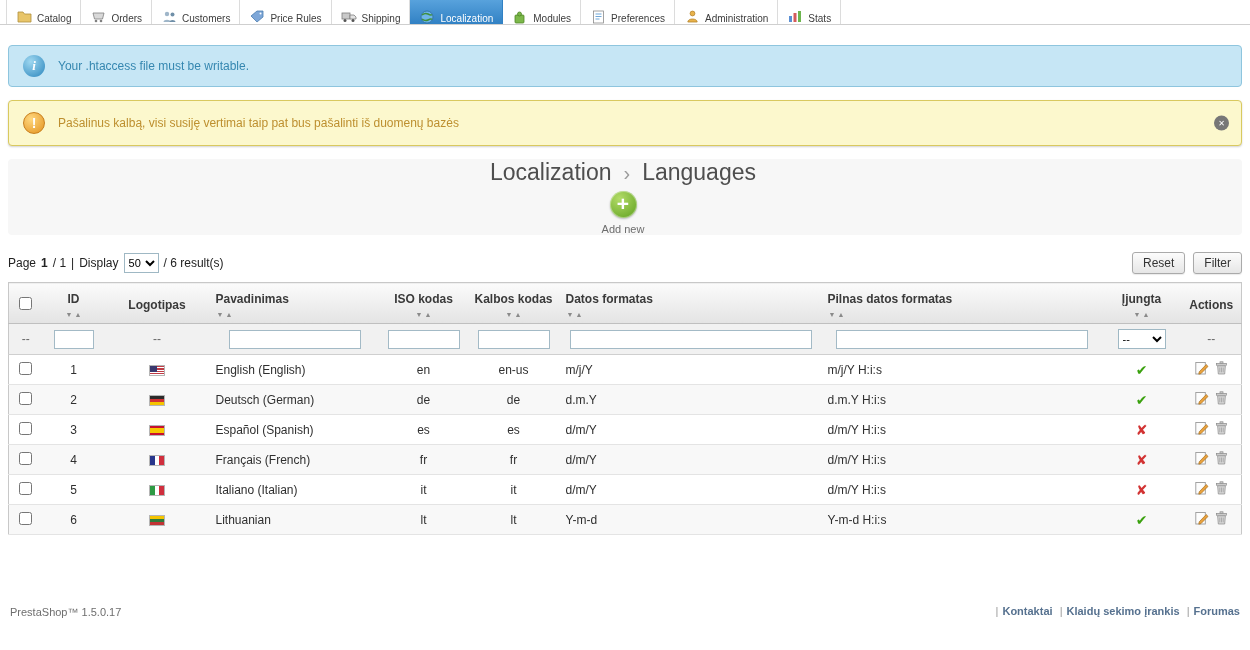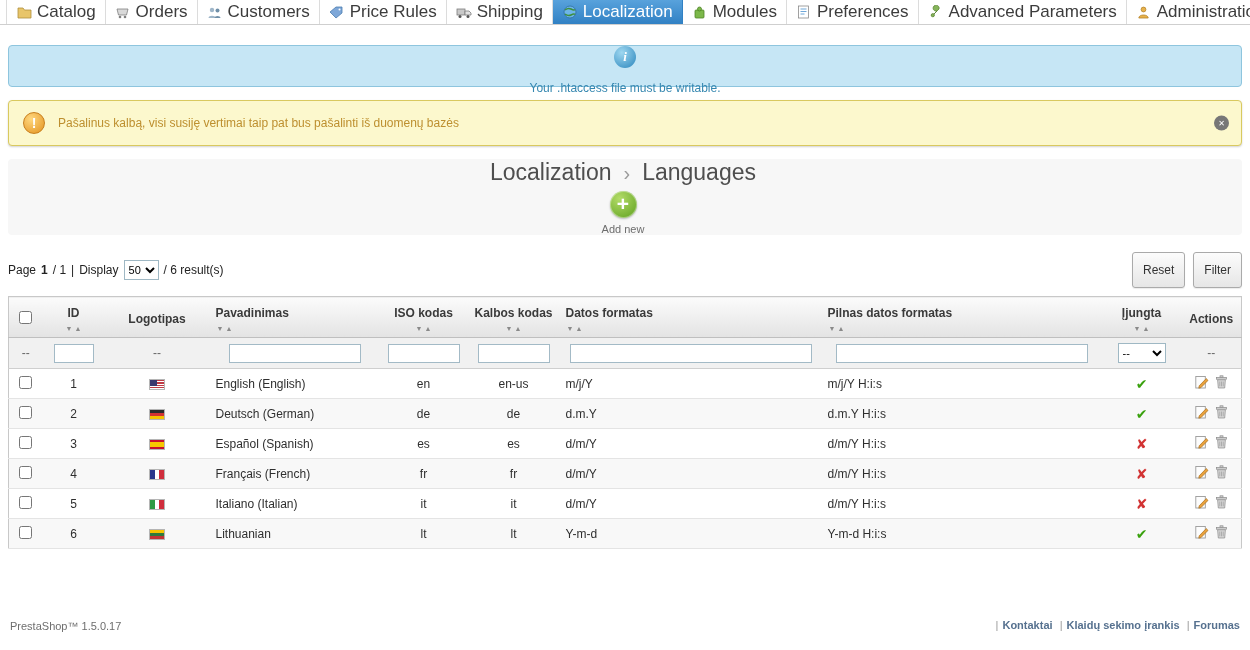--- a/index.html
+++ b/index.html
@@ -2,31 +2,31 @@
 <html><head>
 <meta charset="utf-8">
 <style>
   * { margin:0; padding:0; box-sizing:border-box; }
   html,body { width:1250px; height:650px; overflow:hidden; background:#fff;
     font-family:"Liberation Sans","DejaVu Sans",sans-serif; font-size:12px; color:#333; }
 
   
   .topnav { display:flex; align-items:stretch; height:25px; border-bottom:1px solid #cfcfcf;
     padding-left:6px; list-style:none; background:#fff; }
-  .tab { display:flex; align-items:center; gap:5px; padding:0 9px; border-right:1px solid #dcdcdc;
-    color:#3c3c3c; cursor:pointer; white-space:nowrap; font-size:17px; }
+  .tab { display:flex; align-items:flex-end; gap:5px; padding:0 9px; border-right:1px solid #dcdcdc;
+    color:#3c3c3c; cursor:pointer; white-space:nowrap; font-size:10px; }
   .tab:first-child { border-left:1px solid #dcdcdc; }
   .tab.active { background:linear-gradient(#58a2dc,#3181c4); color:#fff; border-right-color:#3181c4; }
   .ticon { display:inline-flex; width:16px; height:15px; align-items:center; justify-content:center; }
 
   .wrap { padding:0 8px; }
 
   
   .alert { position:relative; display:flex; align-items:center; gap:13px; border-radius:4px; padding:0 14px; }
-  .alert-info { margin-top:20px; height:42px; background:#c6e6f5; border:1px solid #8ec5de; color:#3587b0;flex-direction:column; }
+  .alert-info { margin-top:20px; height:42px; background:#c6e6f5; border:1px solid #8ec5de; color:#3587b0; }
   .alert-warn { margin-top:13px; height:46px; background:#fcf8cd; border:1px solid #d9c95f; color:#bd8f2f;
     box-shadow:0 1px 2px rgba(0,0,0,0.18); }
   .icon-info { flex:0 0 auto; width:22px; height:22px; border-radius:50%;
     background:radial-gradient(circle at 35% 30%, #9ed7f0, #2b86bd); }
   .icon-info::before { content:"i"; display:block; text-align:center; line-height:22px; color:#fff;
     font-weight:bold; font-size:13px; font-family:"Liberation Serif",serif; font-style:italic; }
   .icon-warn { flex:0 0 auto; width:22px; height:22px; border-radius:50%; border:1px solid #c87f1d;
     background:radial-gradient(circle at 35% 30%, #ffd87f, #e3921f); }
   .icon-warn::before { content:"!"; display:block; text-align:center; line-height:20px; color:#fff;
     font-weight:bold; font-size:14px; }
@@ -46,21 +46,21 @@
   .plus-icon::before { content:"+"; display:block; text-align:center; line-height:25px; color:#fff;
     font-size:21px; font-weight:bold; }
   .addnew-label { margin-top:5px; font-size:11px; color:#6d6d6d;text-align:center; }
 
   
   .toolbar { margin-top:17px; display:flex; align-items:center; }
   .toolbar .tleft { display:flex; align-items:center; gap:5px; color:#222; }
   .toolbar .tright { margin-left:auto; display:flex; gap:8px; }
   select { font-size:11px; height:20px; border:1px solid #9fb8c4; background:#fff; font-family:inherit; }
   .btn { background:linear-gradient(#fcfcfc,#e6e6e6); border:1px solid #aaa; border-radius:3px;
-    padding:10px 10px; font-size:12px; color:#333; cursor:pointer; box-shadow:0 1px 1px rgba(0,0,0,0.08);
+    padding:3px 10px; font-size:12px; color:#333; cursor:pointer; box-shadow:0 1px 1px rgba(0,0,0,0.08);
     font-family:inherit; }
 
   
   .tablewrap { margin-top:8px; }
   table { width:100%; border-collapse:collapse; table-layout:fixed; border:1px solid #c8c8c8; }
   thead th { background:linear-gradient(#fbfbfb,#e3e3e3); border-bottom:1px solid #bfbfbf;
     font-weight:bold; color:#3a3a3a; padding:9px 6px 5px; vertical-align:middle; font-size:12px; }
   .arrows { display:block; margin-top:4px; line-height:7px; }
   .arrows .a-down::before { content:"▼"; }
   .arrows .a-up::before { content:"▲"; }
@@ -169,29 +169,20 @@
       <span class="tlabel">Modules</span>
     </li>
     <li class="tab">
       <span class="ticon">
         <svg width="13" height="14" viewBox="0 0 13 14">
           <rect x="1.5" y="1" width="10" height="12" fill="#fff" stroke="#8a8a8a" stroke-width="0.8"></rect>
           <path d="M3.5 4 h6 M3.5 6.5 h6 M3.5 9 h4" stroke="#6fa7d8" stroke-width="1"></path>
         </svg>
       </span>
       <span class="tlabel">Preferences</span>
-    </li>
-    <li class="tab">
-      <span class="ticon">
-        <svg width="14" height="14" viewBox="0 0 14 14">
-          <path d="M3 11 L8 6 a3 3 0 1 1 2 -2 L5 9z" fill="#86b55a" stroke="#5a8533" stroke-width="0.8"></path>
-          <circle cx="3.8" cy="10.2" r="1.6" fill="#86b55a" stroke="#5a8533" stroke-width="0.8"></circle>
-        </svg>
-      </span>
-      <span class="tlabel">Advanced Parameters</span>
     </li>
     <li class="tab">
       <span class="ticon">
         <svg width="13" height="13" viewBox="0 0 13 13">
           <circle cx="6.5" cy="3.5" r="2.4" fill="#e8b24a" stroke="#b5832a" stroke-width="0.8"></circle>
           <path d="M1.8 12 c0 -4 9.4 -4 9.4 0z" fill="#e8b24a" stroke="#b5832a" stroke-width="0.8"></path>
         </svg>
       </span>
       <span class="tlabel">Administration</span>
     </li>

